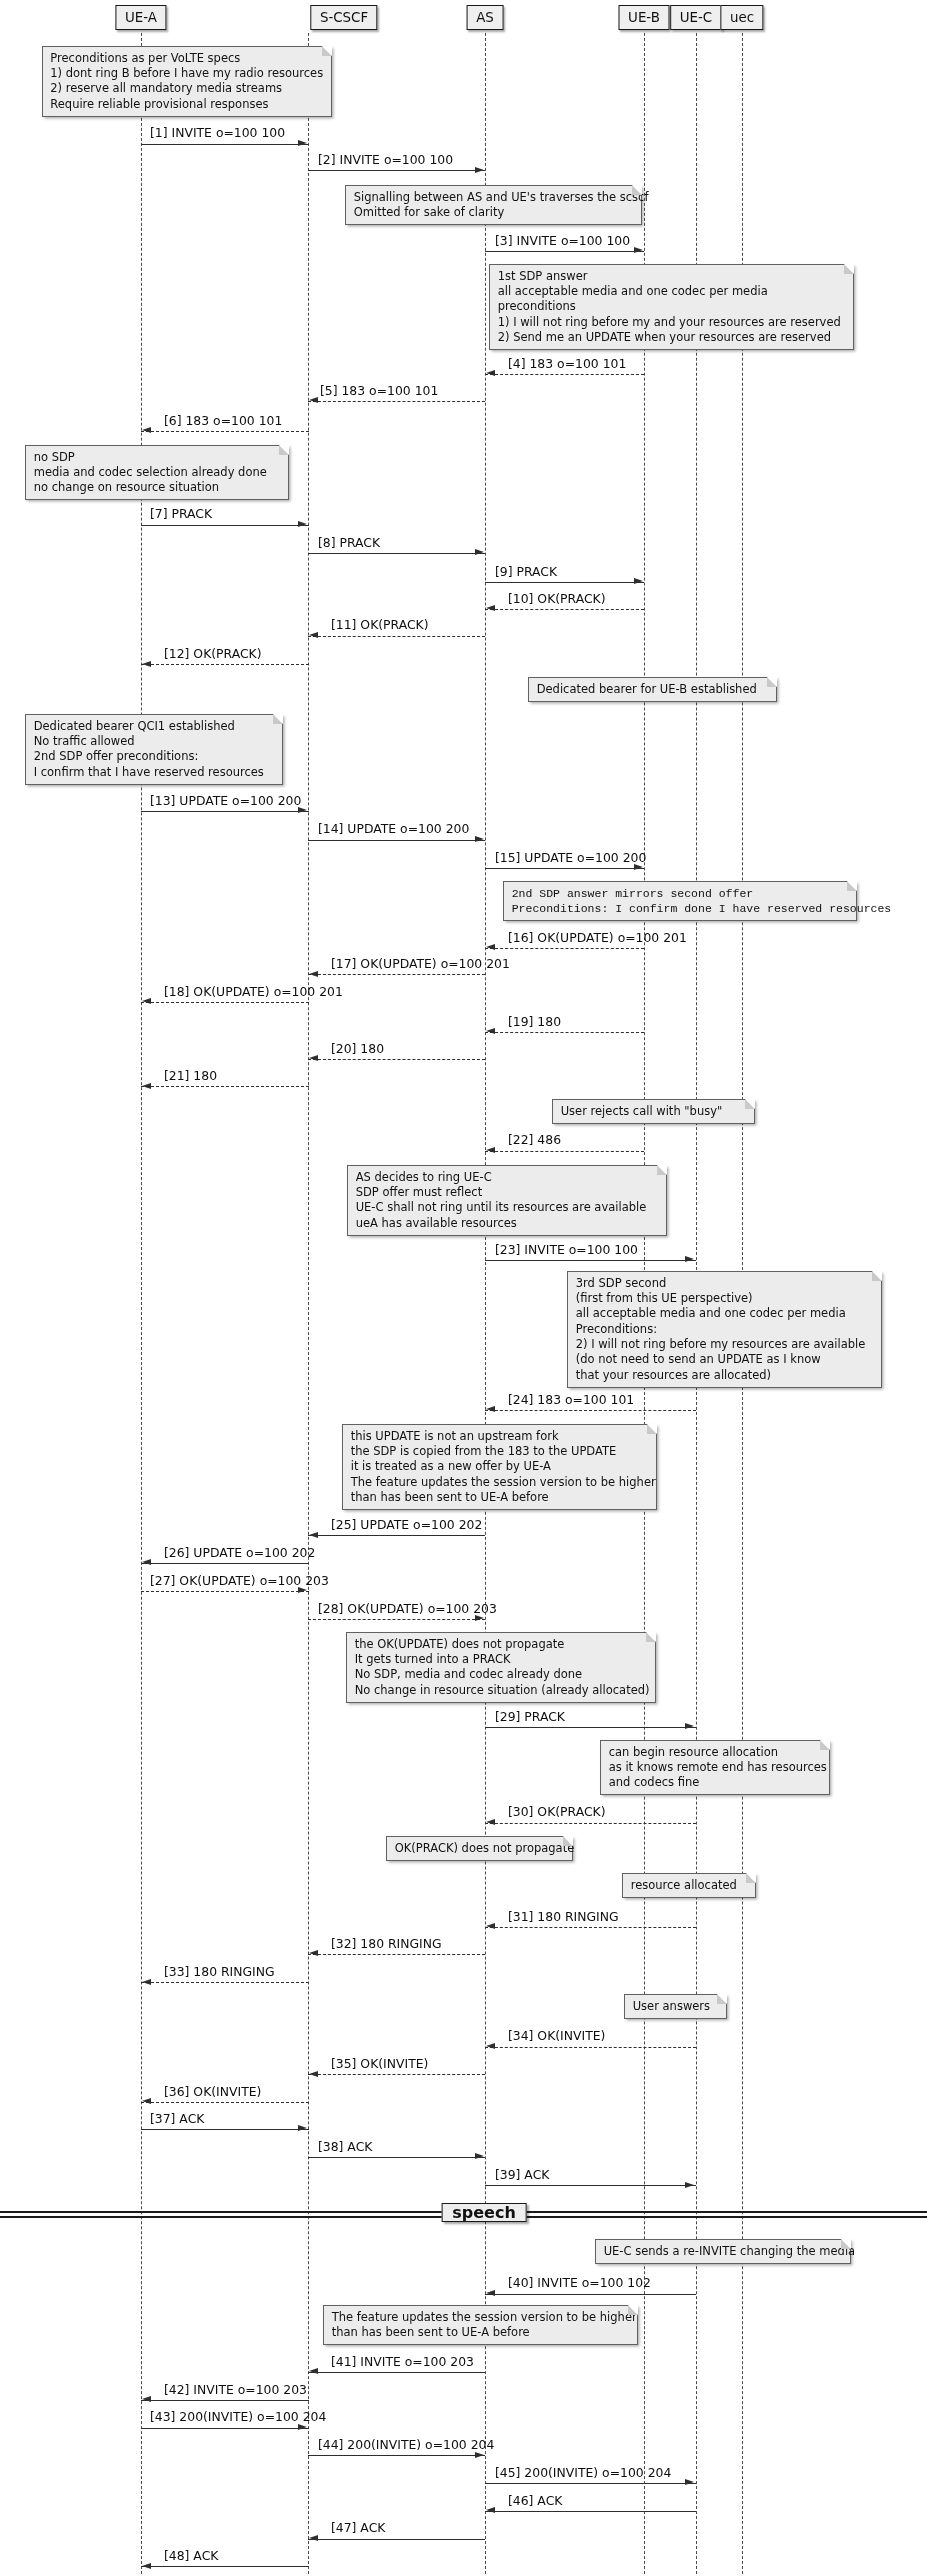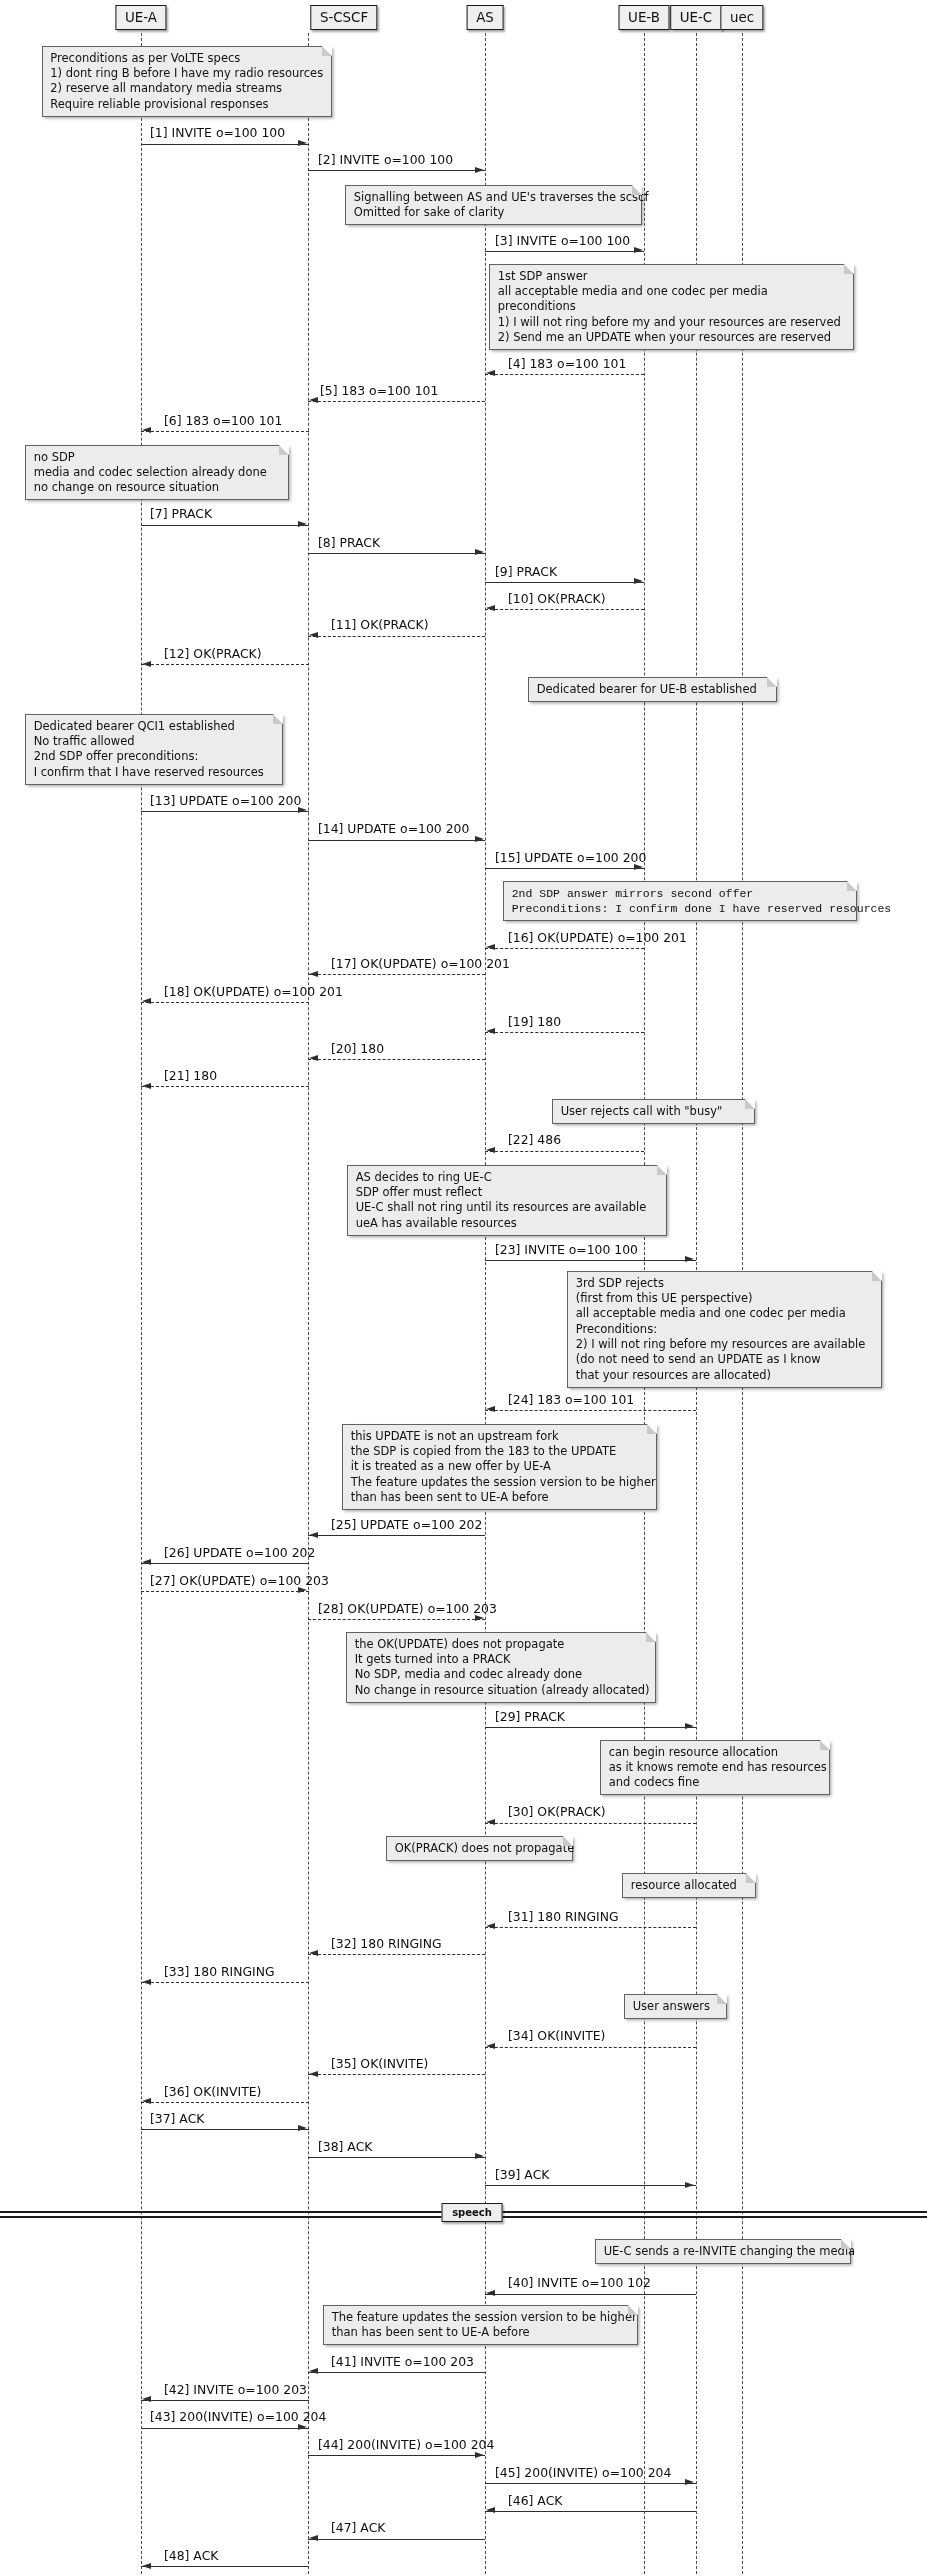--- a/index.html
+++ b/index.html
@@ -41,23 +41,23 @@
     content:"";position:absolute;top:-1px;right:-1px;width:0;height:0;
     border-bottom:10.5px solid #c9c9c9;border-right:10.5px solid transparent;
   }
   .note::after{
     content:"";position:absolute;top:-1px;right:-1px;width:0;height:0;
     border-top:10.5px solid #ffffff;border-left:10.5px solid transparent;
   }
   .nline{display:block;}
   .dline{position:absolute;left:0;width:100%;height:1.9px;background:#1b1b1b;z-index:1;}
   .dbox{
-    position:absolute;left:472px;transform:translateX(-50%);
+    position:absolute;left:484px;transform:translateX(-50%);
     background:#EEEEEE;border:1.9px solid #1b1b1b;
-    font-weight:bold;font-size:10px;line-height:15.3px;padding:1px 9.6px;
+    font-weight:bold;font-size:16px;line-height:15.3px;padding:1px 9.6px;
     box-shadow:1.9px 1.9px 1.9px rgba(0,0,0,0.35);white-space:nowrap;z-index:5;
   }
 </style>
 </head>
 <body>
 
 <div id="diagram" style="width: 928px; height: 2576px;">
     <div class="lifeline" style="left: 141px;"></div>
     <div class="pbox" style="left: 141px;"><span>UE-A</span></div>
     <div class="lifeline" style="left: 308px;"></div>
@@ -252,21 +252,21 @@
     <div class="note" style="left: 552px; top: 1099px; width: 186px;">
       <div class="nline">User rejects call with "busy"</div>
     </div>
     <div class="note" style="left: 347px; top: 1165px; width: 303px;">
       <div class="nline">AS decides to ring UE-C</div>
       <div class="nline">SDP offer must reflect</div>
       <div class="nline">UE-C shall not ring until its resources are available</div>
       <div class="nline">ueA has available resources</div>
     </div>
     <div class="note" style="left: 567px; top: 1271px; width: 298px;">
-      <div class="nline">3rd SDP rejects</div>
+      <div class="nline">3rd SDP second</div>
       <div class="nline">(first from this UE perspective)</div>
       <div class="nline">all acceptable media and one codec per media</div>
       <div class="nline">Preconditions:</div>
       <div class="nline">2) I will not ring before my resources are available</div>
       <div class="nline">(do not need to send an UPDATE as I know</div>
       <div class="nline">that your resources are allocated)</div>
     </div>
     <div class="note" style="left: 342px; top: 1424px; width: 298px;">
       <div class="nline">this UPDATE is not an upstream fork</div>
       <div class="nline">the SDP is copied from the 183 to the UPDATE</div>

